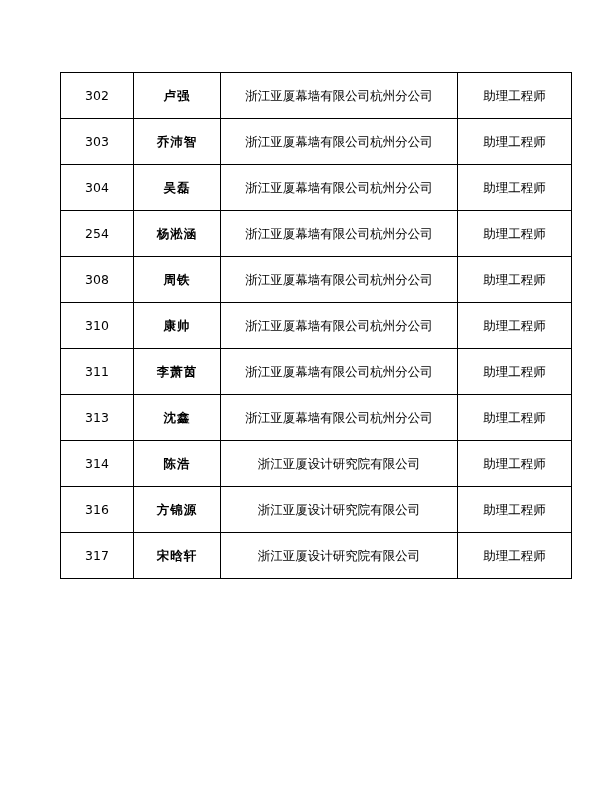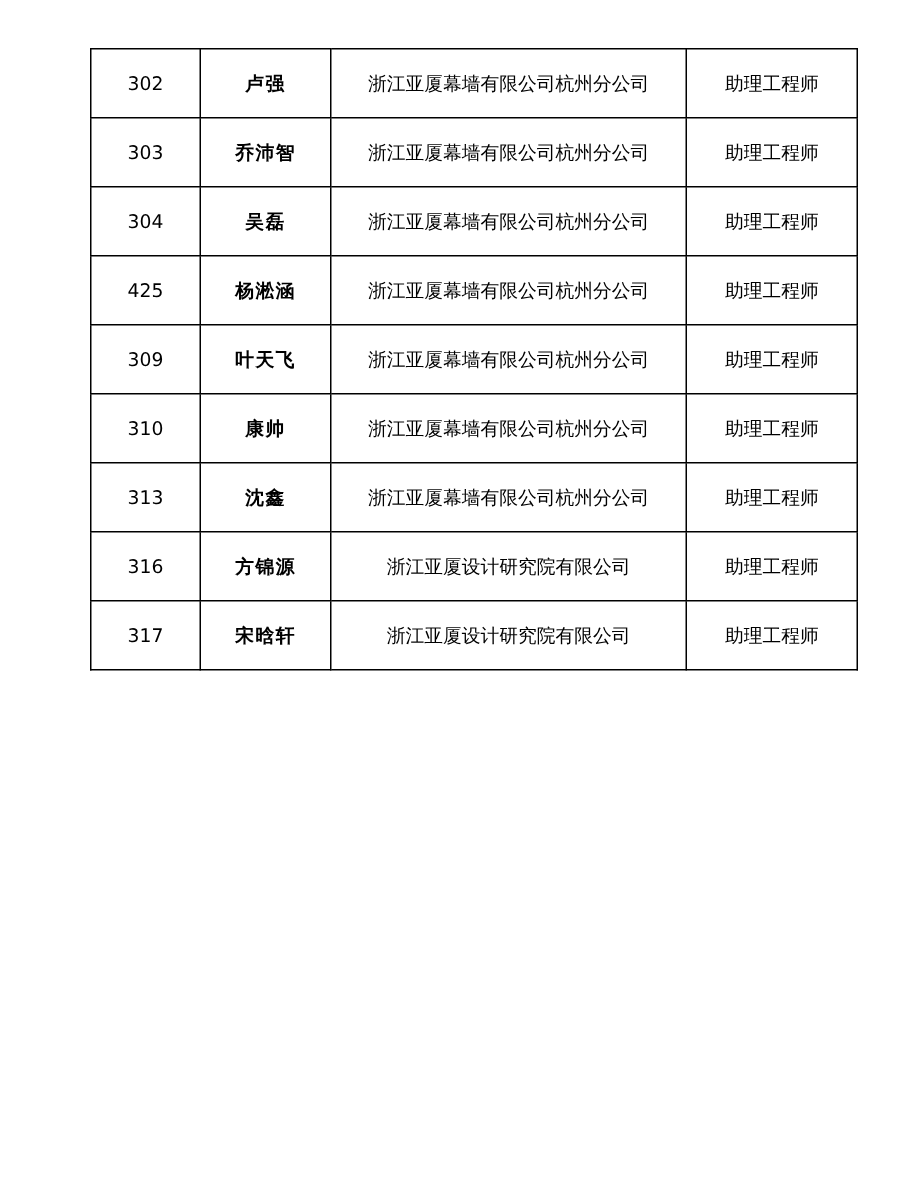--- a/index.html
+++ b/index.html
@@ -11,21 +11,21 @@
     height: 791px;
     background: #ffffff;
     font-family: "DejaVu Sans", "Liberation Sans", sans-serif;
     color: #000000;
   }
   .page {
     position: relative;
     width: 611px;
     height: 791px;
     box-sizing: border-box;
-    padding: 32px 60px 0 60px;
+    padding: 72px 60px 0 60px;
   }
   table.roster {
     border-collapse: collapse;
     width: 491px;
     table-layout: fixed;
   }
   table.roster td {
     border: 1px solid #000000;
     height: 45px;
     padding: 0 2px;
@@ -74,41 +74,53 @@
           <td class="col-company">浙江亚厦幕墙有限公司杭州分公司</td>
           <td class="col-title">助理工程师</td>
         </tr>
         <tr>
           <td class="col-no">304</td>
           <td class="col-name">吴磊</td>
           <td class="col-company">浙江亚厦幕墙有限公司杭州分公司</td>
           <td class="col-title">助理工程师</td>
         </tr>
         <tr>
-          <td class="col-no">425</td>
+          <td class="col-no">254</td>
           <td class="col-name">杨淞涵</td>
           <td class="col-company">浙江亚厦幕墙有限公司杭州分公司</td>
           <td class="col-title">助理工程师</td>
         </tr>
         <tr>
-          <td class="col-no">309</td>
-          <td class="col-name">叶天飞</td>
+          <td class="col-no">308</td>
+          <td class="col-name">周铁</td>
           <td class="col-company">浙江亚厦幕墙有限公司杭州分公司</td>
           <td class="col-title">助理工程师</td>
         </tr>
         <tr>
           <td class="col-no">310</td>
           <td class="col-name">康帅</td>
           <td class="col-company">浙江亚厦幕墙有限公司杭州分公司</td>
           <td class="col-title">助理工程师</td>
         </tr>
         <tr>
+          <td class="col-no">311</td>
+          <td class="col-name">李萧茵</td>
+          <td class="col-company">浙江亚厦幕墙有限公司杭州分公司</td>
+          <td class="col-title">助理工程师</td>
+        </tr>
+        <tr>
           <td class="col-no">313</td>
           <td class="col-name">沈鑫</td>
           <td class="col-company">浙江亚厦幕墙有限公司杭州分公司</td>
+          <td class="col-title">助理工程师</td>
+        </tr>
+        <tr>
+          <td class="col-no">314</td>
+          <td class="col-name">陈浩</td>
+          <td class="col-company">浙江亚厦设计研究院有限公司</td>
           <td class="col-title">助理工程师</td>
         </tr>
         <tr>
           <td class="col-no">316</td>
           <td class="col-name">方锦源</td>
           <td class="col-company">浙江亚厦设计研究院有限公司</td>
           <td class="col-title">助理工程师</td>
         </tr>
         <tr>
           <td class="col-no">317</td>

